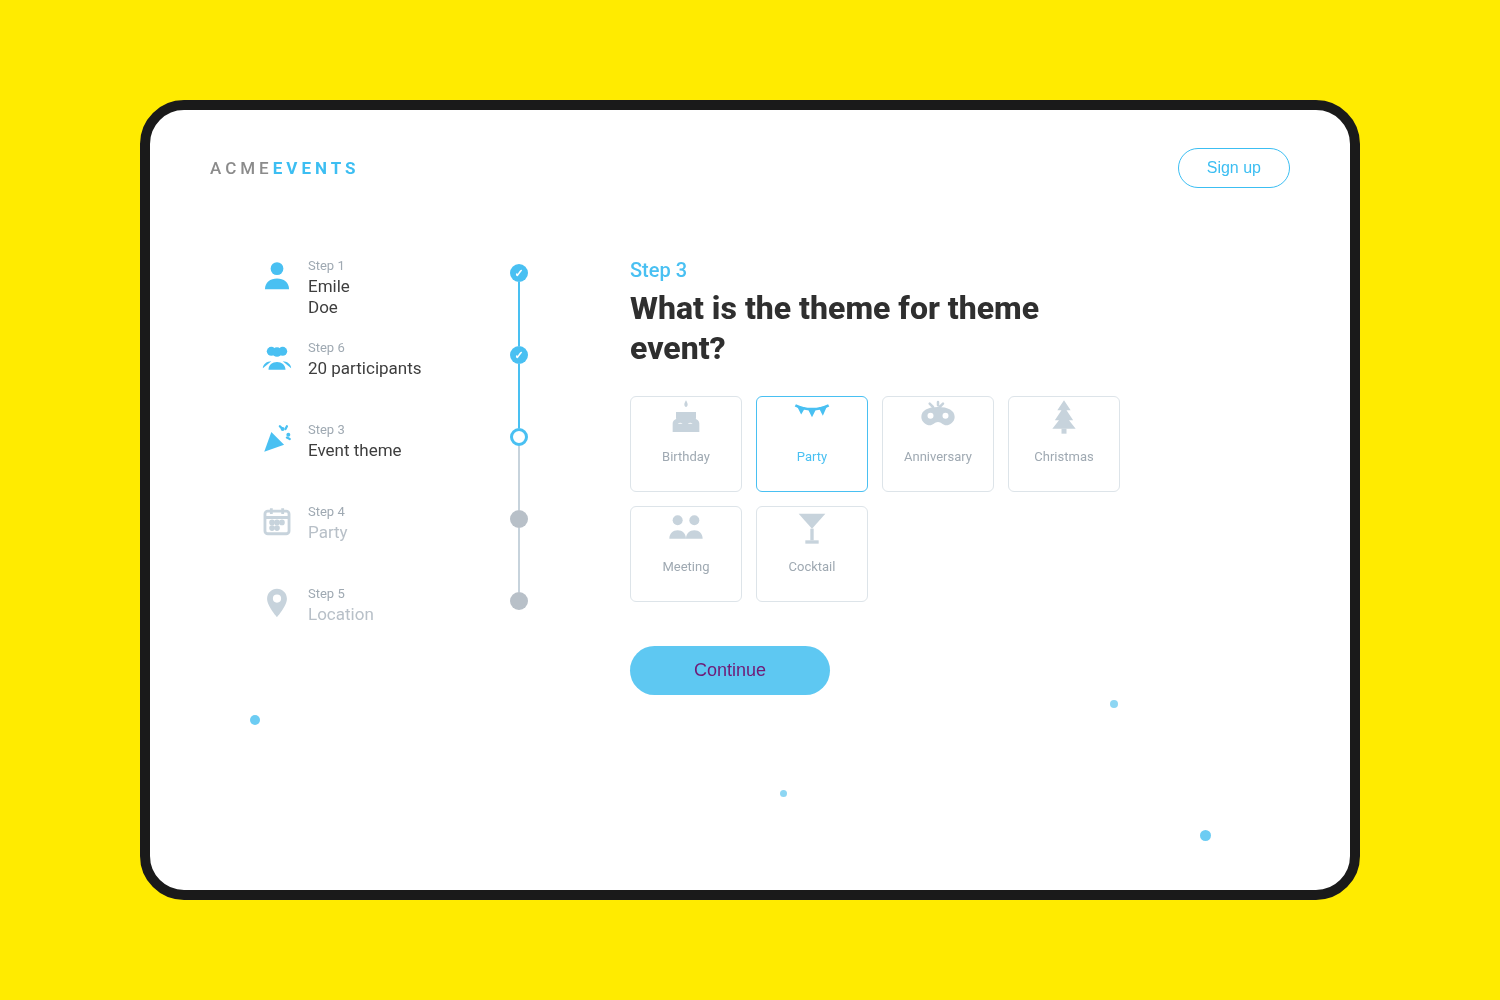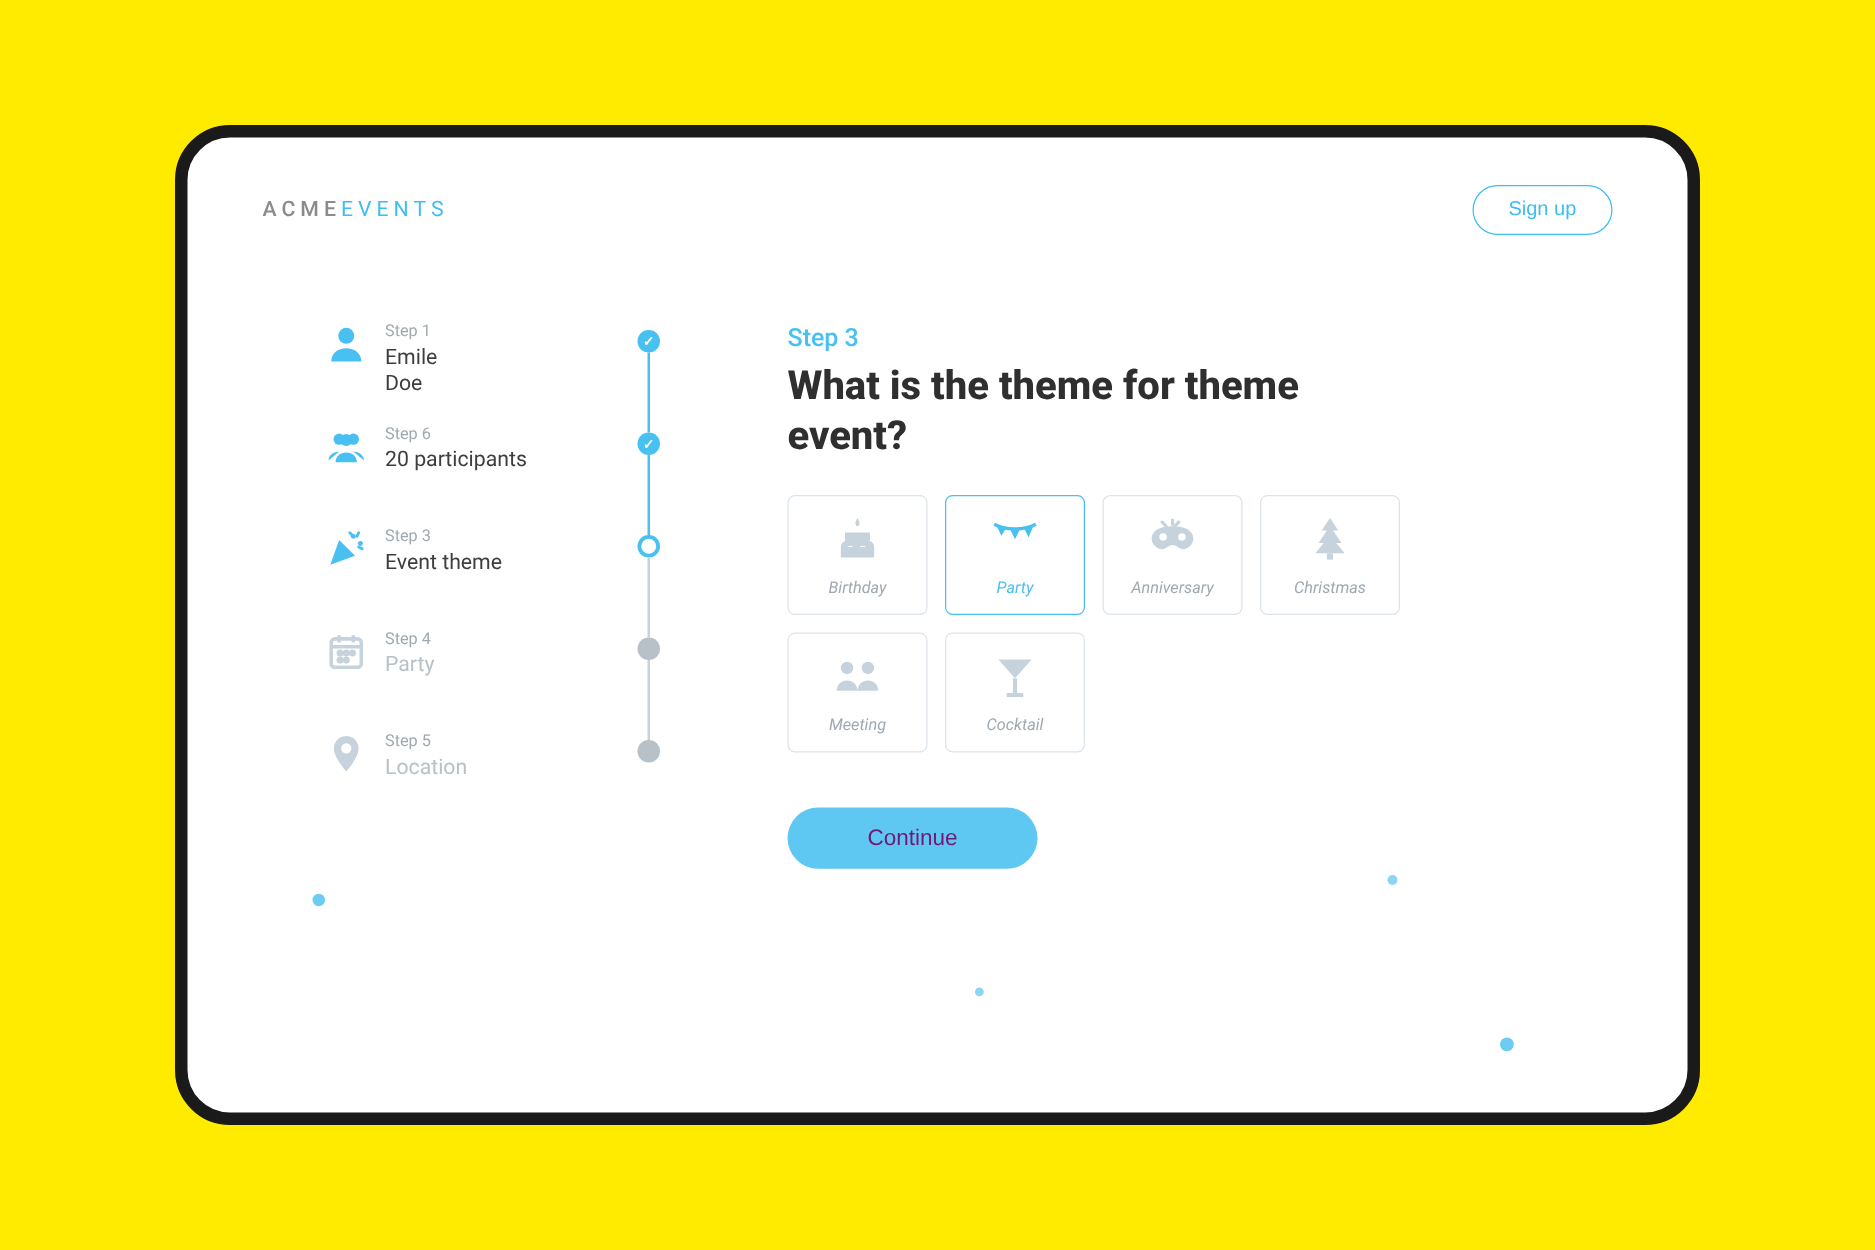--- a/index.html
+++ b/index.html
@@ -33,21 +33,21 @@
     justify-content: space-between;
     align-items: center;
   }
   .logo {
     font-size: 17px;
     letter-spacing: 4px;
     font-weight: 500;
     color: #8B8B8B;
     text-transform: uppercase;
   }
-  .logo .accent { color: #3CBEF2; font-weight: 400; }
+  .logo .accent { color: #3CBEF2; font-weight: 700; }
   .signup-btn {
     border: 1.5px solid #3CBEF2;
     color: #3CBEF2;
     background: transparent;
     font-size: 16px;
     padding: 10px 28px;
     border-radius: 24px;
     cursor: pointer;
     font-weight: 500;
   }
@@ -130,24 +130,22 @@
     gap: 14px;
   }
   .theme-card {
     width: 112px;
     height: 96px;
     border: 1.5px solid #DDE4E9;
     border-radius: 6px;
     display: flex;
     flex-direction: column;
     align-items: center;
-    justify-content: center;
     cursor: pointer;
     color: #C7D3DC;
-    font-style: italic;
   }
   .theme-card .tlabel { font-size: 13px; color: #9FA9B2; margin-top: 8px; }
   .theme-card.selected { border-color: #49C0F2; color: #49C0F2; }
   .theme-card.selected .tlabel { color: #49C0F2; }
   .theme-card svg { width: 40px; height: 40px; }
   .continue-btn {
     margin-top: 44px;
     background: #5EC8F2;
     color: #701a75;
     border: none;

